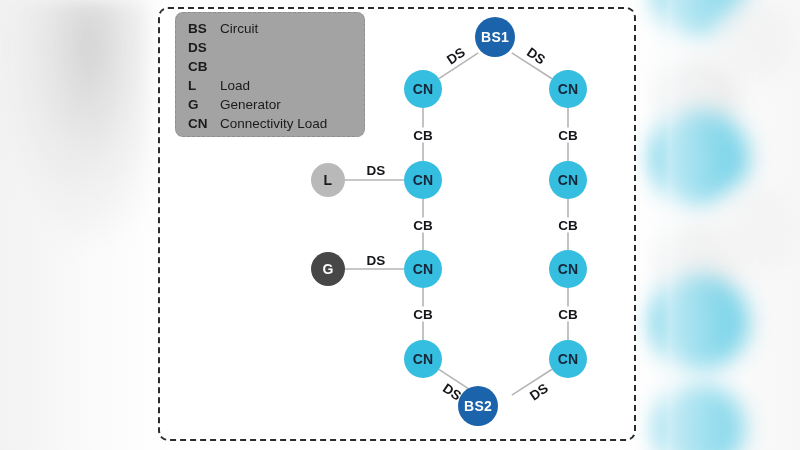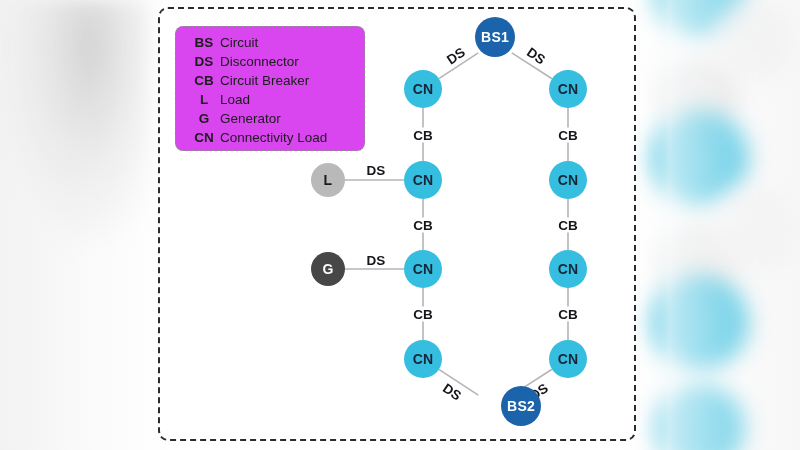--- a/index.html
+++ b/index.html
@@ -27,23 +27,23 @@
 
   
   #frame{
     position:absolute;left:158px;top:7px;width:478px;height:434px;
     border:2px dashed #2b2b2b;border-radius:10px;background:#ffffff;
     box-sizing:border-box;
   }
 
   
   #legend{
-    position:absolute;left:175px;top:26px;width:190px;height:125px;
-    border:1.6px dashed #8e8e8e;border-radius:8px;background:#d946ef;
-    box-sizing:border-box;padding:6px 0 0 0;text-align:center;
+    position:absolute;left:175px;top:12px;width:190px;height:125px;
+    border:1.6px dashed #8e8e8e;border-radius:8px;background:#a3a3a3;
+    box-sizing:border-box;padding:6px 0 0 0;
   }
   .legend-row{display:flex;align-items:baseline;height:19px;line-height:19px;}
   .legend-abbr{
     width:44px;padding-left:12px;box-sizing:border-box;
     font-weight:bold;font-size:13.5px;color:#1b1b1b;
   }
   .legend-desc{font-size:13.5px;color:#1b1b1b;}
 
   
   #diagram{position:absolute;left:0;top:0;width:800px;height:450px;pointer-events:none;}
@@ -89,25 +89,23 @@
 
   <div id="frame"></div>
 
   <div id="legend">
       <div class="legend-row">
         <div class="legend-abbr">BS</div>
         <div class="legend-desc">Circuit</div>
       </div>
       <div class="legend-row">
         <div class="legend-abbr">DS</div>
-        <div class="legend-desc">Disconnector</div>
       </div>
       <div class="legend-row">
         <div class="legend-abbr">CB</div>
-        <div class="legend-desc">Circuit Breaker</div>
       </div>
       <div class="legend-row">
         <div class="legend-abbr">L</div>
         <div class="legend-desc">Load</div>
       </div>
       <div class="legend-row">
         <div class="legend-abbr">G</div>
         <div class="legend-desc">Generator</div>
       </div>
       <div class="legend-row">
@@ -137,21 +135,21 @@
       <div class="edge-label" style="left: 423px; top: 225px; color: rgb(21, 22, 26); transform: translate(-50%, -50%) rotate(0deg);">CB</div>
       <div class="edge-label" style="left: 423px; top: 314px; color: rgb(21, 22, 26); transform: translate(-50%, -50%) rotate(0deg);">CB</div>
       <div class="edge-label" style="left: 568px; top: 135px; color: rgb(21, 22, 26); transform: translate(-50%, -50%) rotate(0deg);">CB</div>
       <div class="edge-label" style="left: 568px; top: 225px; color: rgb(21, 22, 26); transform: translate(-50%, -50%) rotate(0deg);">CB</div>
       <div class="edge-label" style="left: 568px; top: 314px; color: rgb(21, 22, 26); transform: translate(-50%, -50%) rotate(0deg);">CB</div>
       <div class="edge-label" style="left: 452px; top: 392px; color: rgb(21, 22, 26); transform: translate(-50%, -50%) rotate(34deg);">DS</div>
       <div class="edge-label" style="left: 539px; top: 392px; color: rgb(21, 22, 26); transform: translate(-50%, -50%) rotate(-34deg);">DS</div>
       <div class="edge-label" style="left: 376px; top: 170px; color: rgb(21, 22, 26); transform: translate(-50%, -50%) rotate(0deg);">DS</div>
       <div class="edge-label" style="left: 376px; top: 260px; color: rgb(21, 22, 26); transform: translate(-50%, -50%) rotate(0deg);">DS</div>
       <div class="node node-bs" style="left: 495px; top: 37px;">BS1</div>
-      <div class="node node-bs" style="left: 521px; top: 406px;">BS2</div>
+      <div class="node node-bs" style="left: 478px; top: 406px;">BS2</div>
       <div class="node node-cn" style="left: 423px; top: 89px;">CN</div>
       <div class="node node-cn" style="left: 423px; top: 180px;">CN</div>
       <div class="node node-cn" style="left: 423px; top: 269px;">CN</div>
       <div class="node node-cn" style="left: 423px; top: 359px;">CN</div>
       <div class="node node-cn" style="left: 568px; top: 89px;">CN</div>
       <div class="node node-cn" style="left: 568px; top: 180px;">CN</div>
       <div class="node node-cn" style="left: 568px; top: 269px;">CN</div>
       <div class="node node-cn" style="left: 568px; top: 359px;">CN</div>
       <div class="node node-l" style="left: 328px; top: 180px;">L</div>
       <div class="node node-g" style="left: 328px; top: 269px;">G</div>

